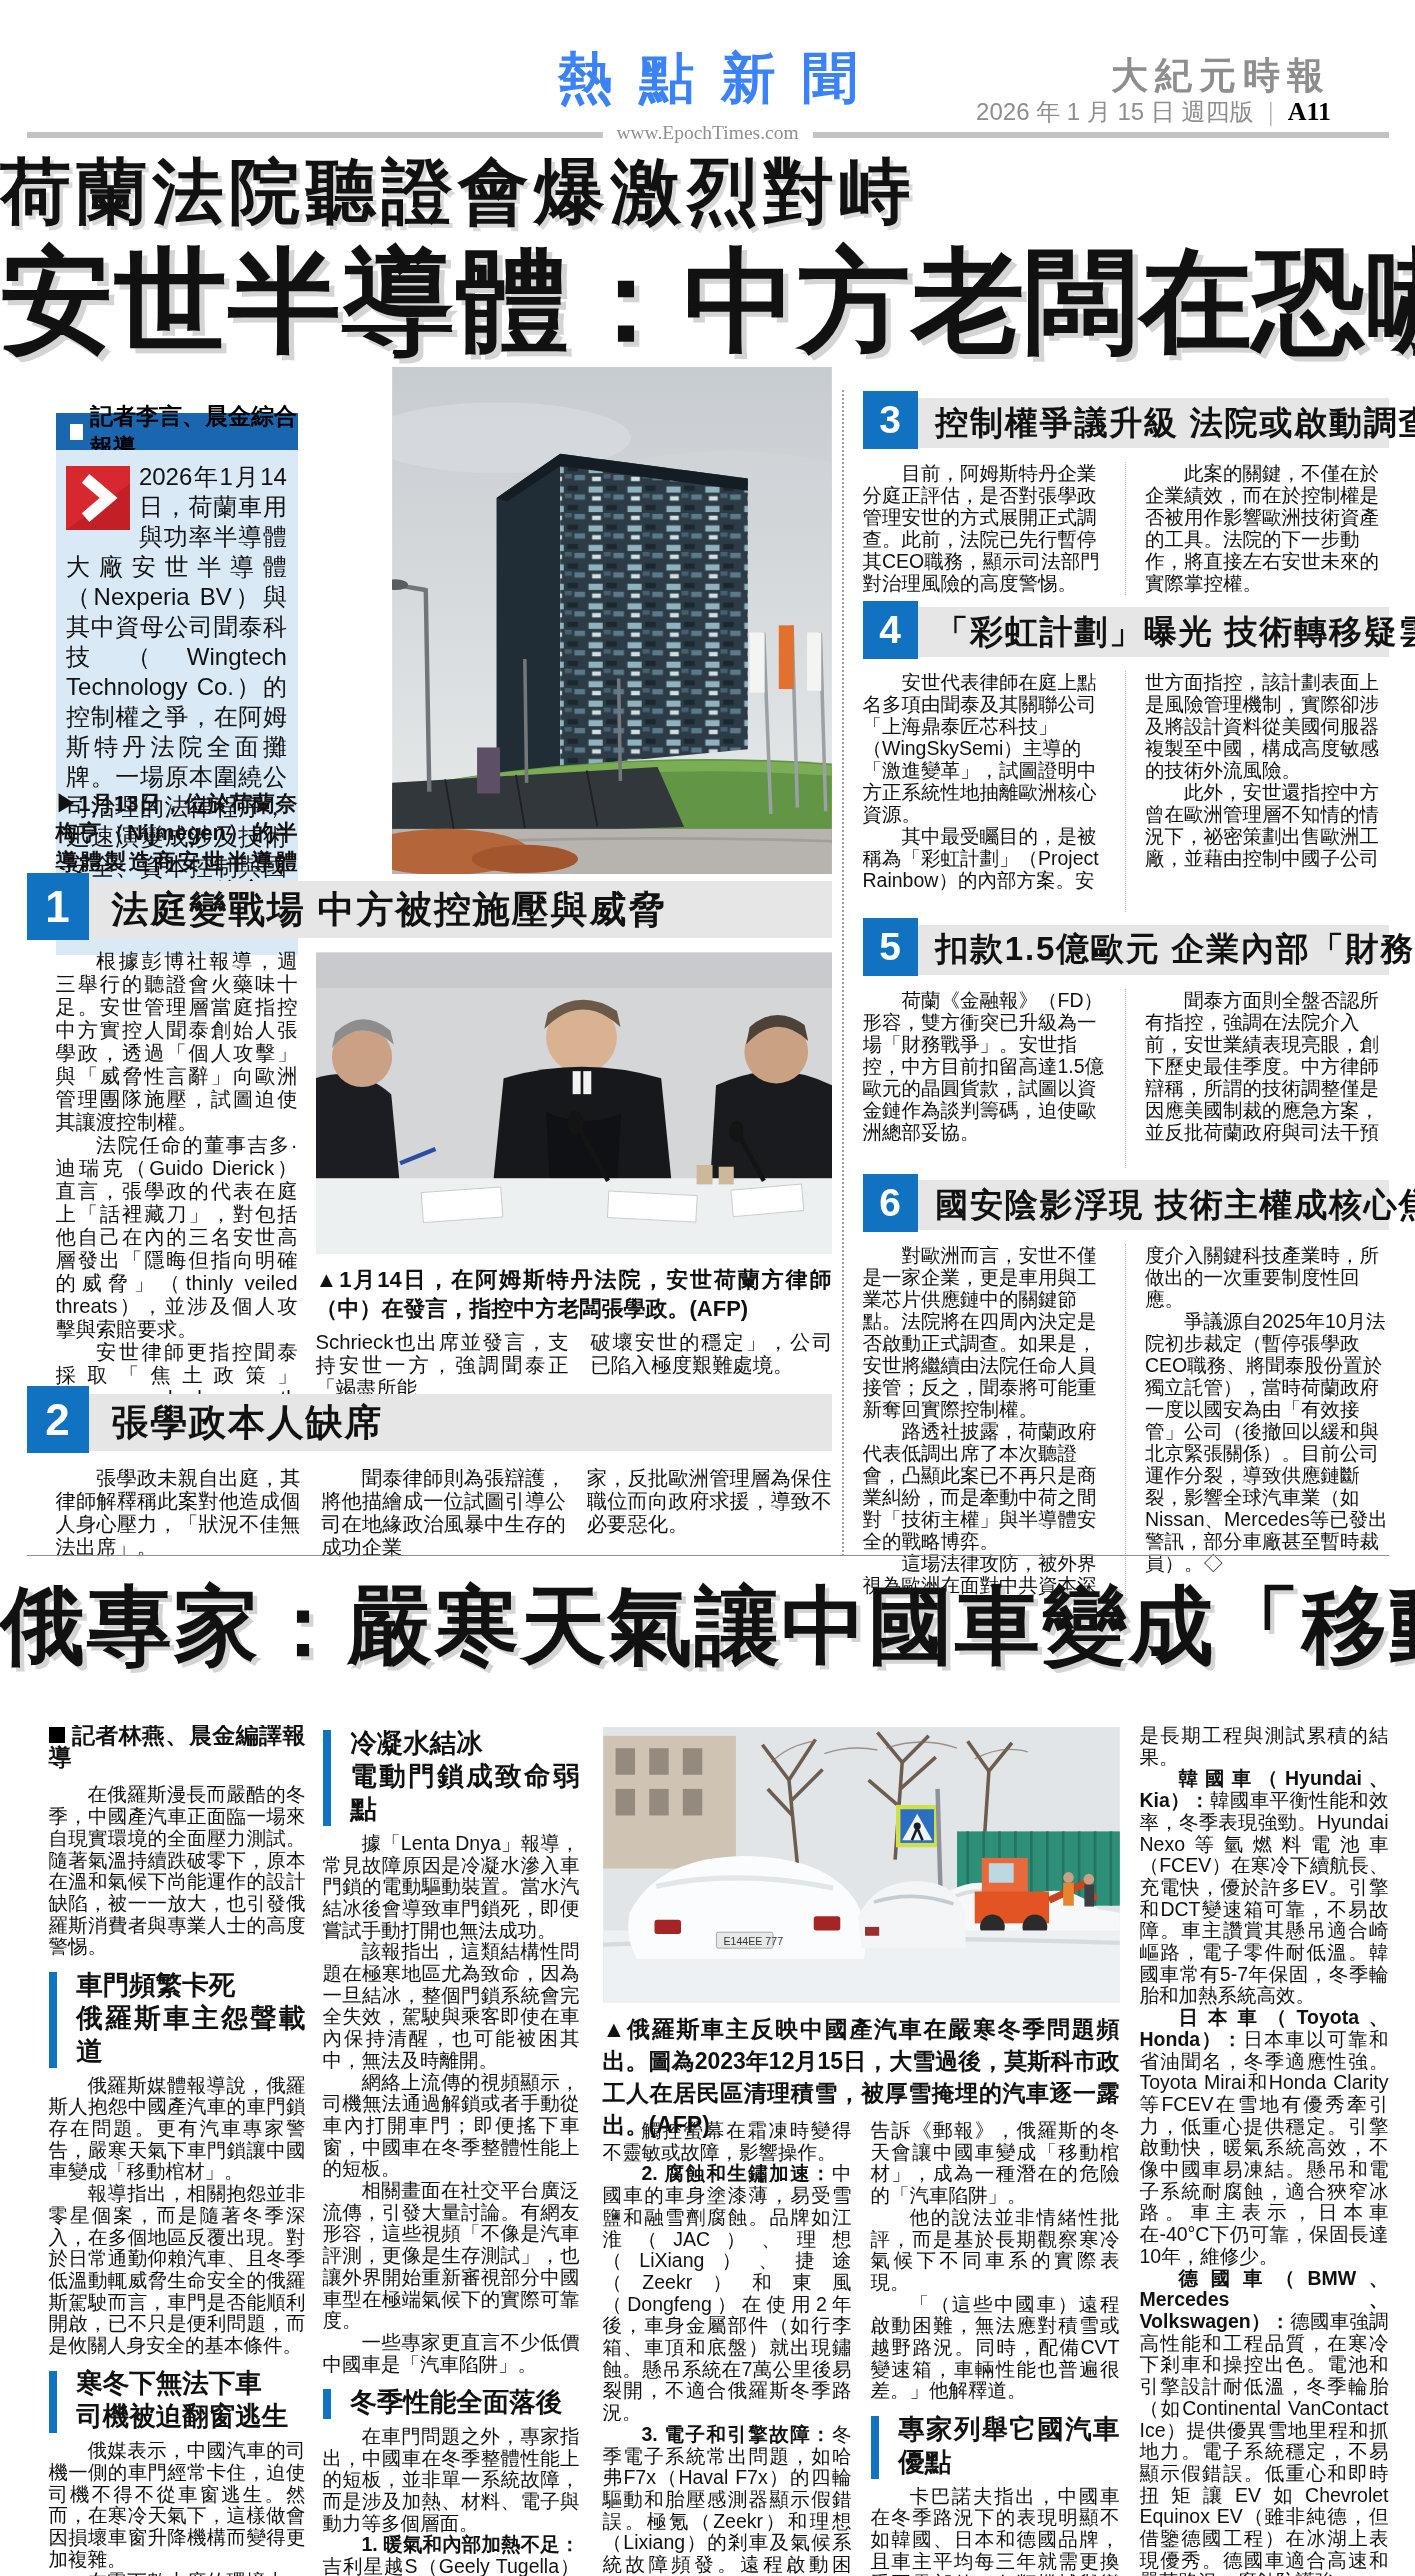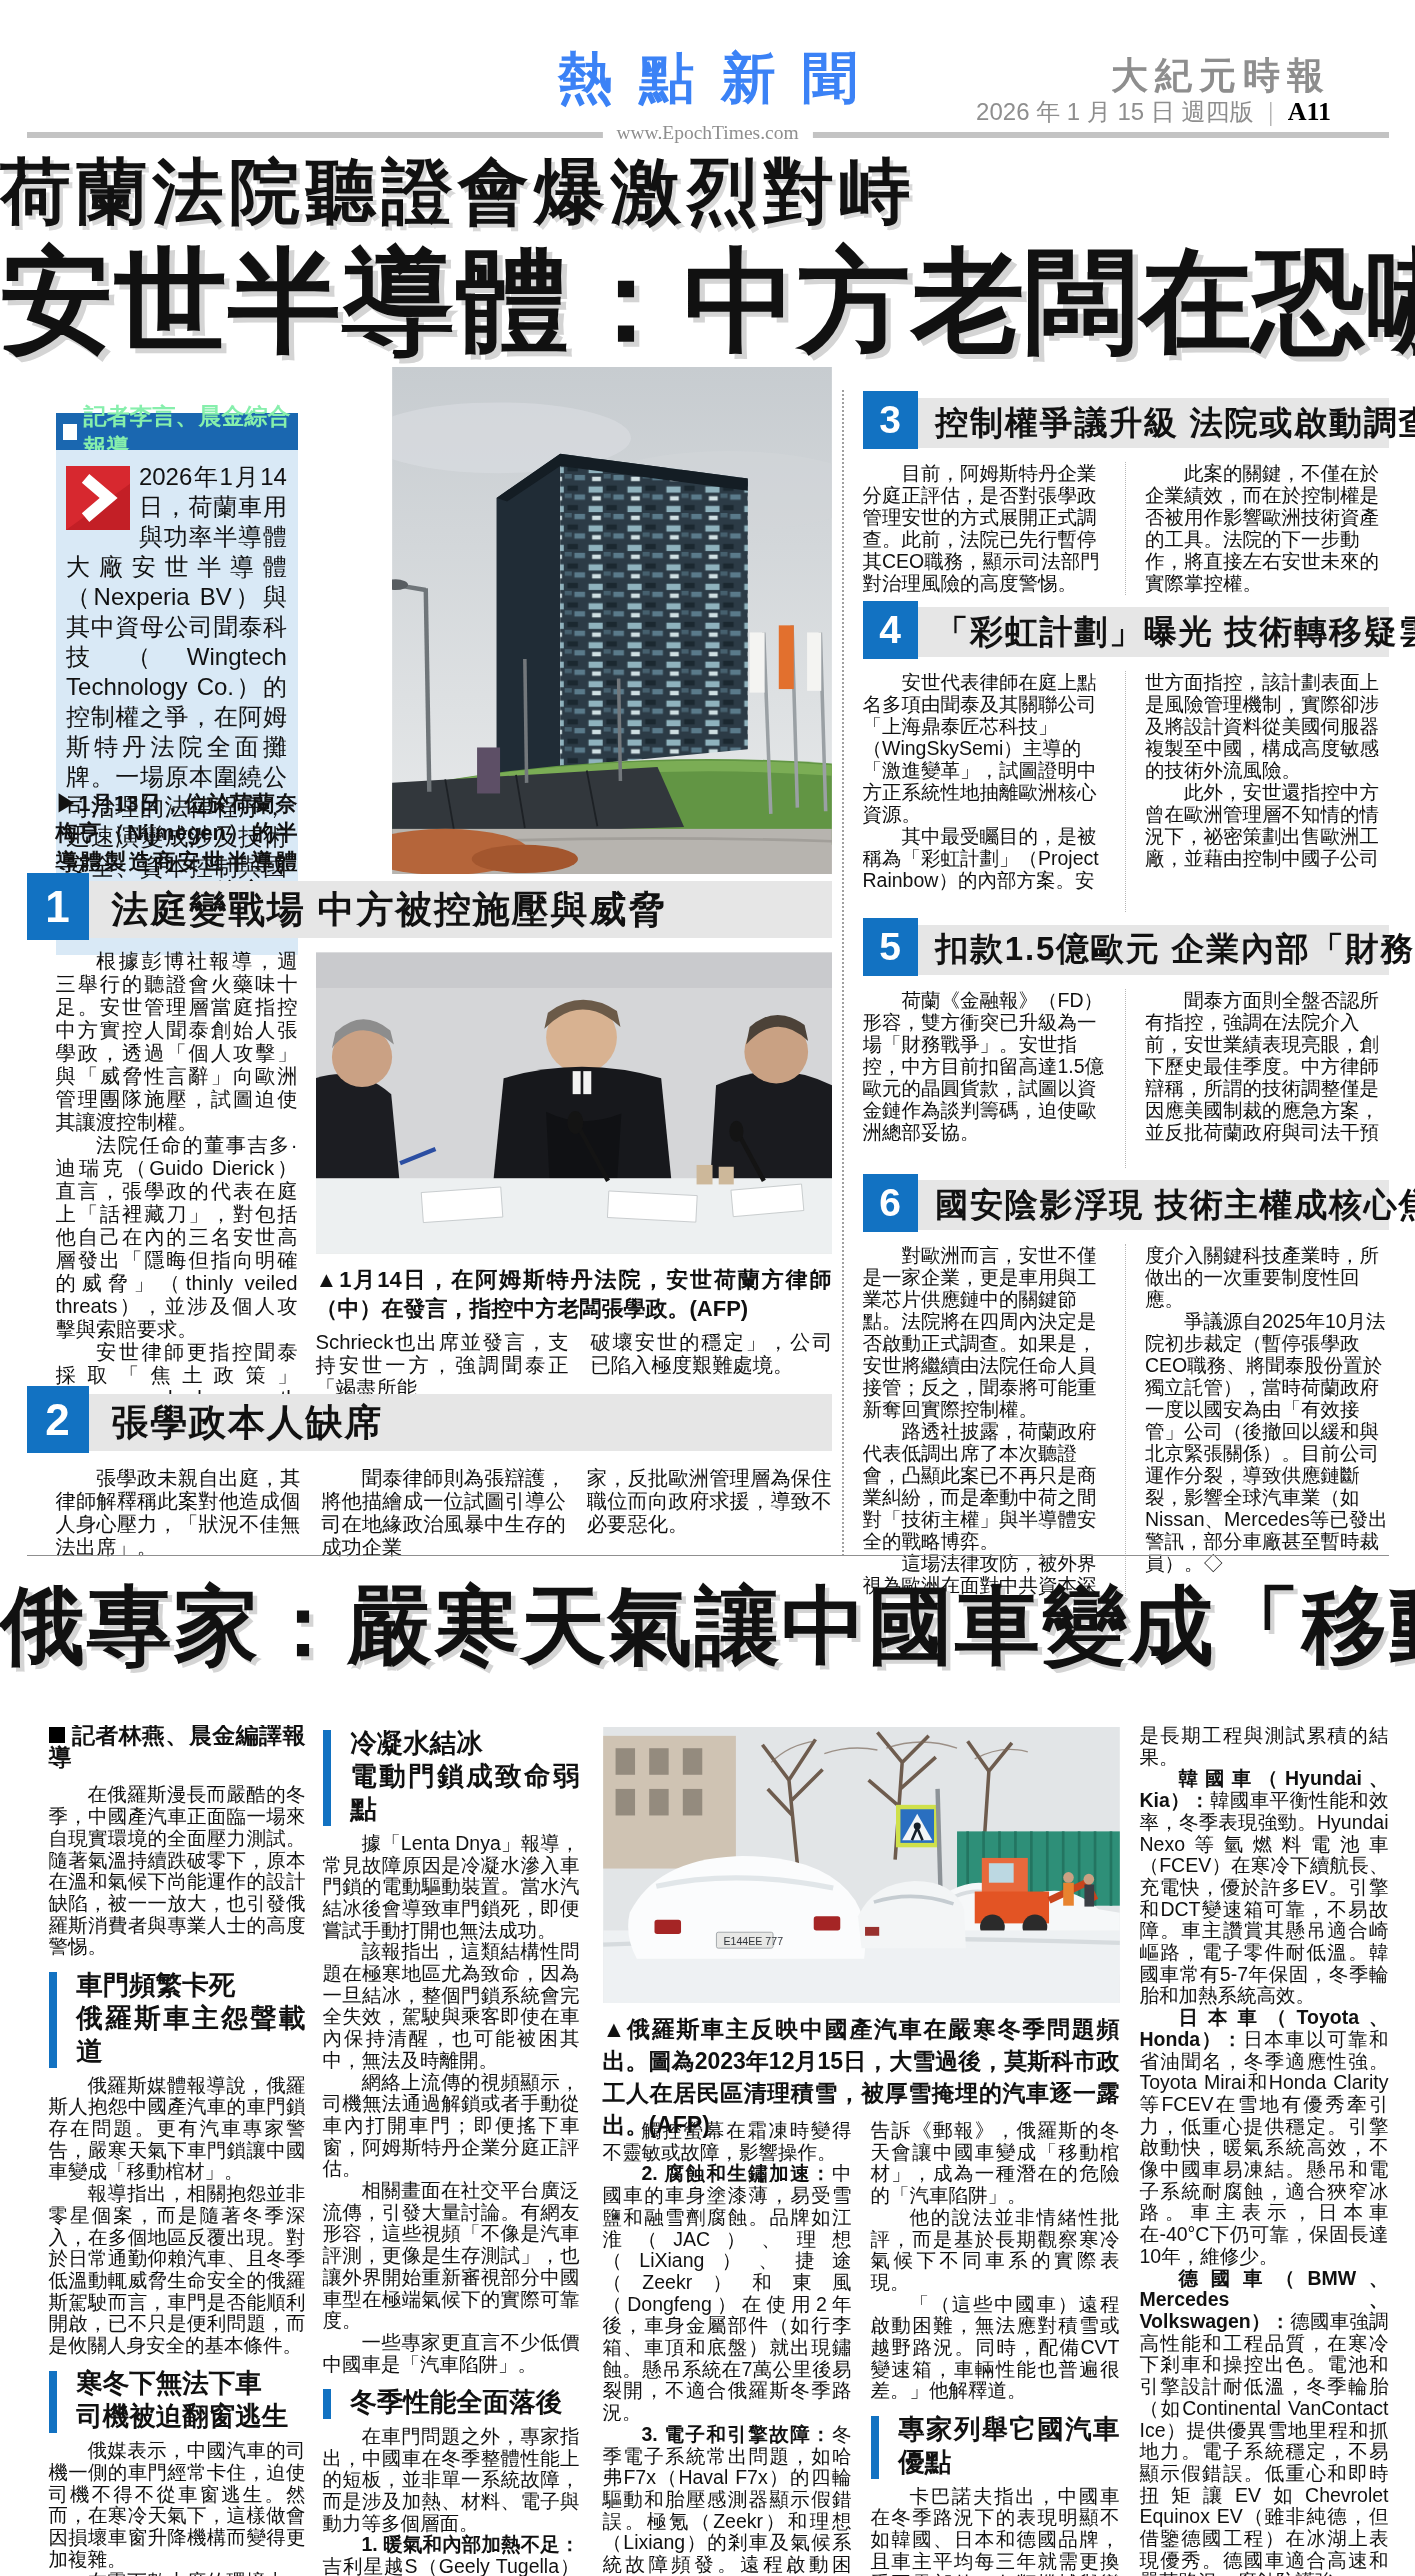--- a/index.html
+++ b/index.html
@@ -24,22 +24,22 @@
         letter-spacing:0.9px;text-shadow:5.3px 5.3px 0 #d4d4d4;white-space:nowrap;}
   
   .bt{font-size:20.3px;line-height:23px;text-align:justify;}
   .bt p{margin:0;text-indent:2em;}
   .lead{font-weight:bold;}
   .caption{font-size:22px;line-height:29px;font-weight:bold;text-align:justify;}
   
   .top-zone{position:absolute;left:26.5px;top:363px;width:1362px;height:1192px;}
   .vdiv{position:absolute;left:815px;top:26.5px;height:1166px;border-left:2.7px dotted #9f9f9f;}
   .byline-bar{position:absolute;left:29px;top:50px;width:242px;box-sizing:border-box;
-        background:#1a67b0;color:#86efac;font-weight:bold;font-size:23px;height:37px;
-        display:flex;align-items:center;padding-left:4px;}
+        background:#1a67b0;color:#000000;font-weight:bold;font-size:23px;height:37px;
+        display:flex;align-items:center;padding-left:11px;}
   .byline-bar .sq{display:inline-block;width:16px;height:16px;background:#fff;margin:0 7px 0 3.5px;}
   .intro-box{position:absolute;left:29px;top:87px;width:242px;box-sizing:border-box;
         background:#d9e9f6;padding:12.4px 10.6px;font-size:24px;line-height:30px;text-align:justify;}
   .intro-box svg{float:left;margin:3.5px 8.8px 1.8px 0;}
   .caption1{position:absolute;left:29px;top:426px;width:242px;}
   .building-photo{position:absolute;left:365px;top:4.4px;width:440px;height:507px;}
   .sec-bar{display:flex;align-items:center;background:#e6e6e6;height:57px;}
   .sec-num{flex:none;width:62px;height:67px;margin-top:-5.3px;background:#1272c2;color:#fff;
         font-size:44px;font-weight:bold;display:flex;align-items:center;justify-content:center;}
   .sec-title{font-size:37px;font-weight:bold;margin-left:23px;letter-spacing:1.8px;white-space:nowrap;}
@@ -296,21 +296,21 @@
     </div>
 
     <div class="a2col c2">
       <div class="subhead" style="margin-top:1.8px">
           <span class="bar"></span>
           <span>冷凝水結冰
 電動門鎖成致命弱點</span>
         </div>
       <p>據「Lenta Dnya」報導，常見故障原因是冷凝水滲入車門鎖的電動驅動裝置。當水汽結冰後會導致車門鎖死，即便嘗試手動打開也無法成功。</p>
       <p>該報指出，這類結構性問題在極寒地區尤為致命，因為一旦結冰，整個門鎖系統會完全失效，駕駛與乘客即使在車內保持清醒，也可能被困其中，無法及時離開。</p>
-      <p>網絡上流傳的視頻顯示，司機無法通過解鎖或者手動從車內打開車門；即便搖下車窗，阿姆斯特丹企業分庭正評估。</p>
+      <p>網絡上流傳的視頻顯示，司機無法通過解鎖或者手動從車內打開車門；即便搖下車窗，中國車在冬季整體性能上的短板。</p>
       <p>相關畫面在社交平台廣泛流傳，引發大量討論。有網友形容，這些視頻「不像是汽車評測，更像是生存測試」，也讓外界開始重新審視部分中國車型在極端氣候下的實際可靠度。</p>
       <p>一些專家更直言不少低價中國車是「汽車陷阱」。</p>
       <div class="subhead">
           <span class="bar"></span>
           <span>冬季性能全面落後</span>
         </div>
       <p>在車門問題之外，專家指出，中國車在冬季整體性能上的短板，並非單一系統故障，而是涉及加熱、材料、電子與動力等多個層面。</p>
       <p><span class="lead">1. 暖氣和內部加熱不足：</span><span>吉利星越S（Geely Tugella）等車型的暖氣系統在嚴寒下運作不佳，座椅加熱無法有效應對低溫，後座常保持冰冷。哈弗（Haval）車的</span></p>
     </div>
 

